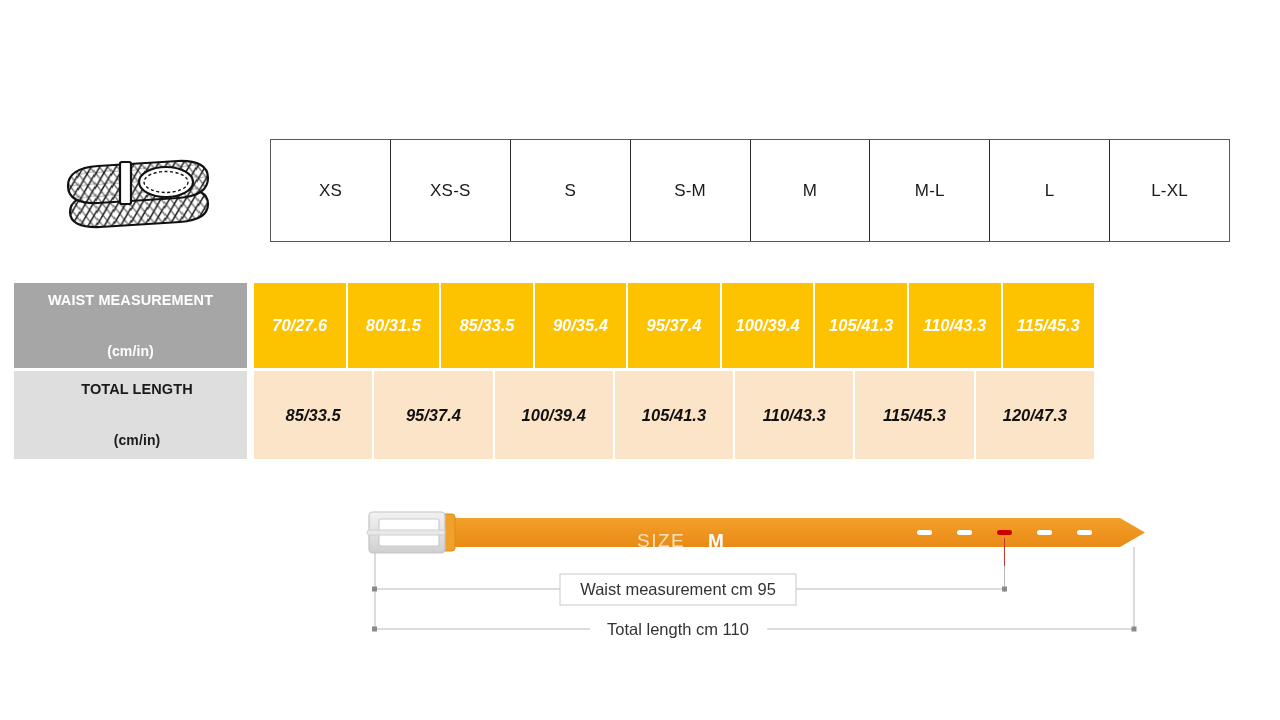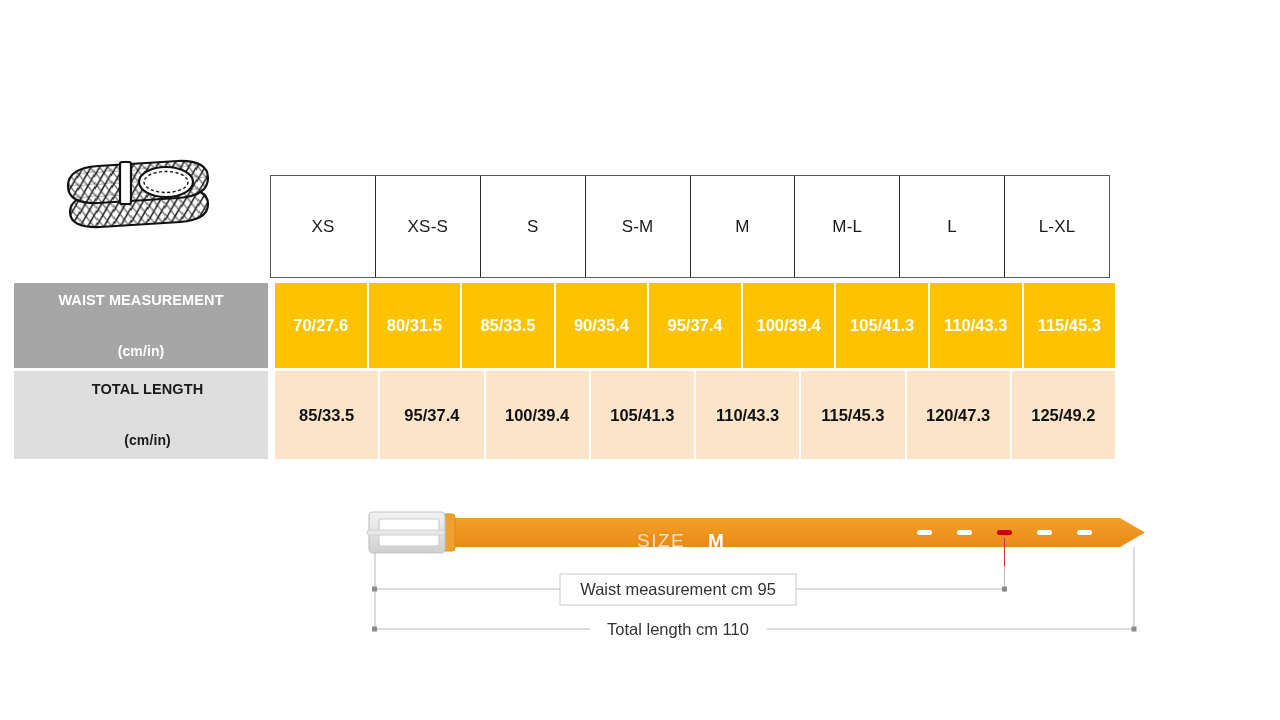--- a/index.html
+++ b/index.html
@@ -14,56 +14,55 @@
 
   
   #belt-icon {
     position: absolute; left: 58px; top: 146px;
     width: 156px; height: 92px;
   }
 
   
   #size-header-table {
     position: absolute; left: 270px; top: 139px;
-    width: 840px; height: 103px;
+    width: 960px; height: 103px;
     display: flex;
     border: 1.5px solid #595959;
     background: #ffffff;
-    margin-top: 36px;
   }
   #size-header-table .hcell {
     flex: 1 1 0;
     border-right: 1.5px solid #2b2b2b;
     display: flex; align-items: center; justify-content: center;
     font-size: 17px; color: #1a1a1a; letter-spacing: .2px;
   }
   #size-header-table .hcell:last-child { border-right: none; }
 
   
   .meas-row {
     position: absolute; left: 0; display: flex; align-items: stretch;
   }
   #waist-row { top: 283px; height: 85px; }
   #length-row { top: 371px; height: 88px; }
 
   .row-label {
-    width: 254px; margin-left: 14px;
+    width: 233px; margin-left: 14px;
     display: flex; flex-direction: column;
     align-items: center; justify-content: center;
     text-align: center; line-height: 1.32;
     font-weight: bold; font-size: 14.5px;
     letter-spacing: .1px;
   }
   #waist-row .row-label { background: #a6a6a6; color: #ffffff; }
   #length-row .row-label { background: #dedede; color: #1a1a1a; padding-left: 13px; }
   .row-label .unit { font-size: 14px; margin-top: 32px; }
 
   .cells {
     margin-left: 7px;
-    display: flex; flex: 0 0 840px; width: 840px;
+    display: flex; flex: 0 0 840px; width: 840px; font-style: italic;
   }
   .cells .dcell {
     flex: 1 1 0;
     display: flex; align-items: center; justify-content: center;
     font-weight: bold; font-size: 16.5px;
     border-right: 2px solid #ffffff;
   }
   .cells .dcell:last-child { border-right: none; }
   #waist-row .dcell { background: #fdc300; color: #ffffff; }
   #length-row .dcell { background: #fce4c8; color: #111111; }
@@ -202,23 +201,20 @@
         </div>
       <div class="dcell">
           <span>110/43.3</span>
         </div>
       <div class="dcell">
           <span>115/45.3</span>
         </div>
       <div class="dcell">
           <span>120/47.3</span>
         </div>
-      <div class="dcell">
-          <span>125/49.2</span>
-        </div>
     </div>
   </div>
 
   <div id="belt-diagram">
     <svg viewBox="0 0 800 150" width="800" height="150">
       <defs>
         <linearGradient id="beltGrad" x1="0" y1="0" x2="0" y2="1">
           <stop offset="0%" stop-color="#f0a02a"></stop>
           <stop offset="45%" stop-color="#ef9620"></stop>
           <stop offset="100%" stop-color="#e88b16"></stop>

